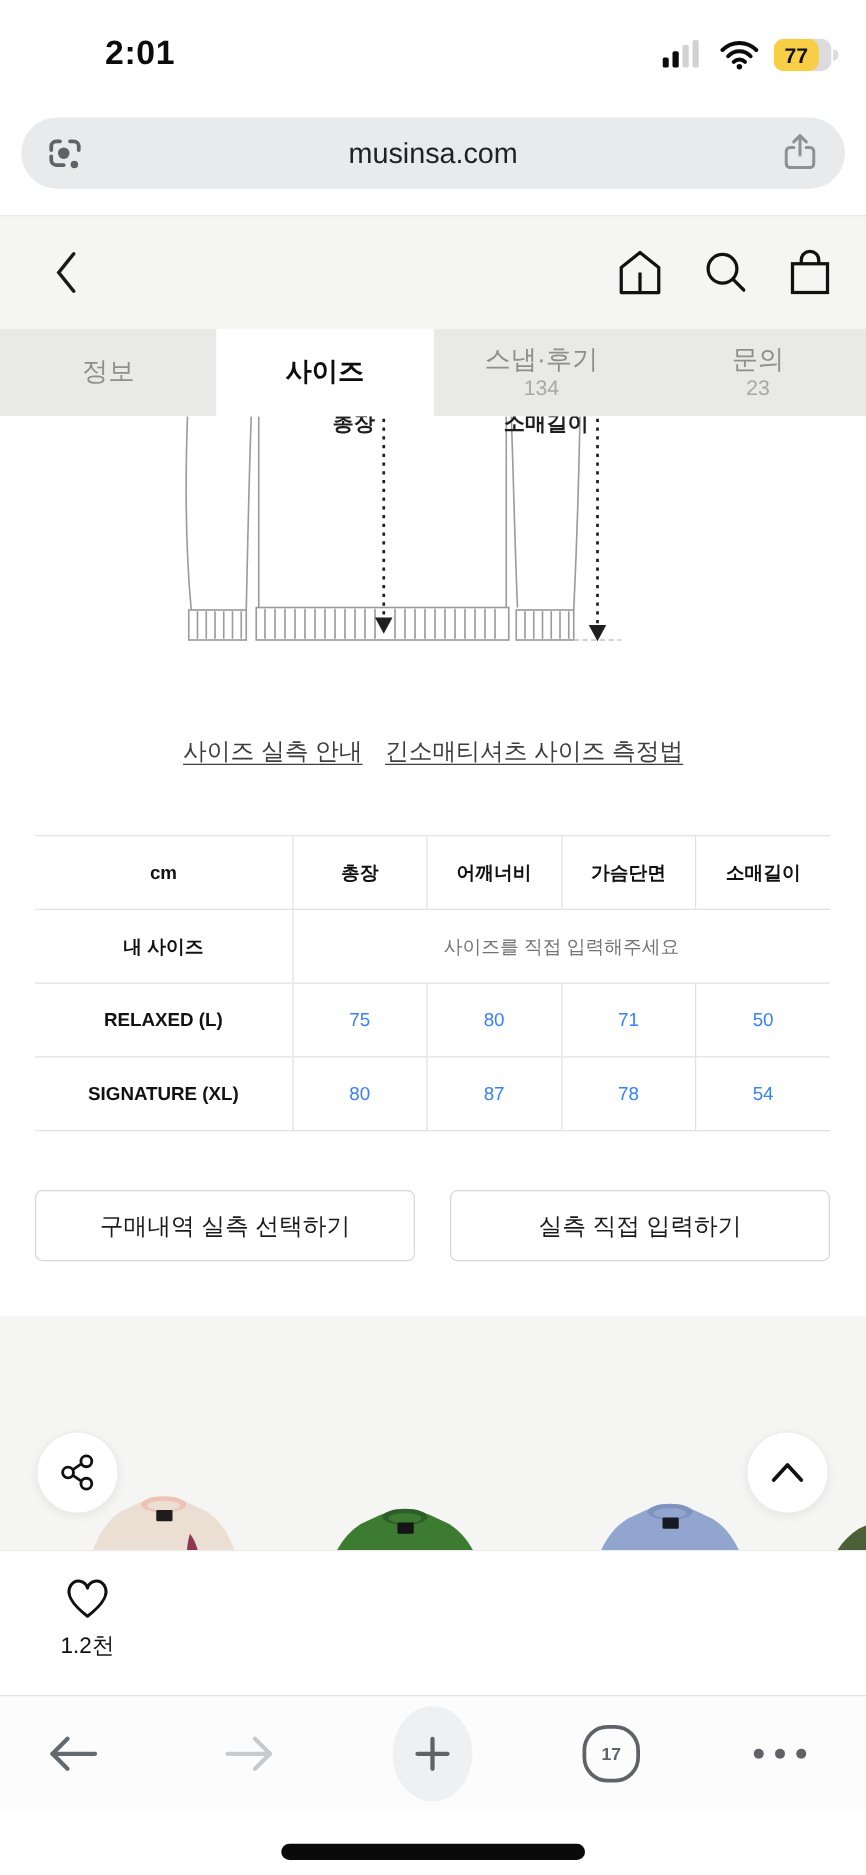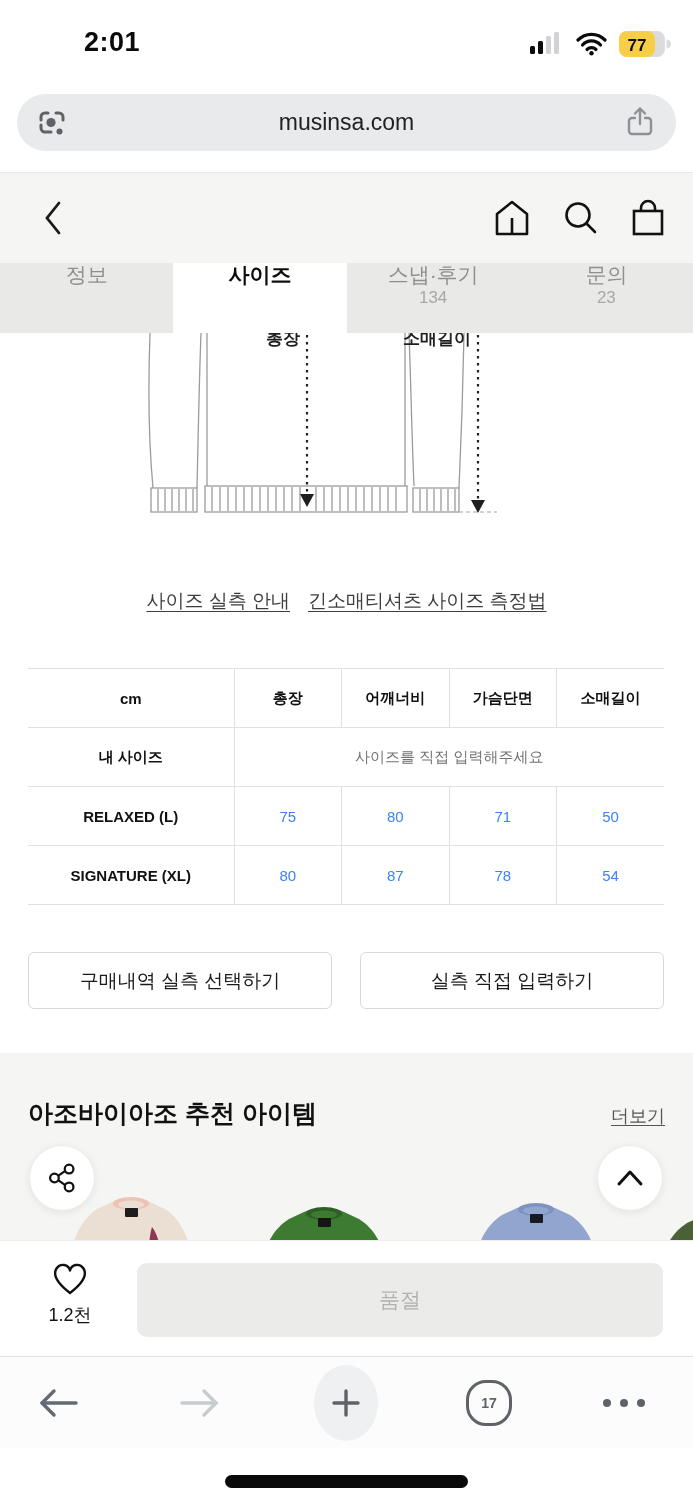--- a/index.html
+++ b/index.html
@@ -19,21 +19,21 @@
   .share-btn { position:absolute; right:20px; top:12px; width:32px; height:32px; }
 
   
   .page-nav { position:absolute; top:172px; left:0; width:693px; height:91px; background:#f5f5f3; border-top:1px solid #e8e8e6; }
   .back-btn { position:absolute; left:40px; top:25px; width:26px; height:40px; }
   .nav-right { position:absolute; right:26px; top:25px; display:flex; gap:30px; align-items:center; }
   .nav-ic { width:38px; height:40px; }
 
   
   .tab-bar { position:absolute; top:263px; left:0; width:693px; height:70px; background:#e9e9e7; display:flex; }
-  .tab { flex:1 1 0; display:flex; flex-direction:column; align-items:center; justify-content:flex-start; line-height:1.15; }
+  .tab { flex:1 1 0; display:flex; flex-direction:column; align-items:center; justify-content:center; line-height:1.15; }
   .tab .t-label { font-size:21px; color:#8f8f8f; }
   .tab .t-count { font-size:17px; color:#a8a8a8; margin-top:1px; }
   .tab.active { background:#fff; }
   .tab.active .t-label { color:#0d0d0d; font-weight:700; }
 
   
   .diagram-wrap { position:absolute; top:333px; left:0; width:693px; height:200px; overflow:hidden; background:#fff; }
 
   
   .links-row { position:absolute; top:588px; left:0; width:693px; display:flex; justify-content:center; gap:18px; }
@@ -234,24 +234,20 @@
     </tr>
   </tbody>
     </table>
 
   <div class="action-row">
     <button class="action-btn">구매내역 실측 선택하기</button>
     <button class="action-btn">실측 직접 입력하기</button>
   </div>
 
   <div class="recommend">
-    <div class="rec-head">
-      <span class="rec-title">아조바이아조 추천 아이템</span>
-      <a class="rec-more">더보기</a>
-    </div>
 
     <div class="products">
 
       <svg class="product" style="left:64px; top:0;" width="134" height="100" viewBox="0 0 134 100">
         <path d="M3 100 C3 55 13 27 33 14 L48 7 Q67 -1 86 7 L101 14 C121 27 131 55 131 100 Z" fill="#eadfd2"></path>
         <ellipse cx="67" cy="8.5" rx="18" ry="6.5" fill="#eec2b4"></ellipse>
         <ellipse cx="67" cy="9.5" rx="13" ry="4" fill="#eadfd2"></ellipse>
         <rect x="61" y="13" width="13" height="9" rx="1" fill="#1f1d1b"></rect>
         <path d="M88 32 C97 44 99 64 93 92 C85 72 83 48 88 32 Z" fill="#8d3752"></path>
         <path d="M36 48 q9 4 17 1" stroke="#e0763a" stroke-width="4" fill="none" stroke-linecap="round"></path>
@@ -297,21 +293,20 @@
     </div>
   </div>
 
   <div class="purchase-bar">
     <div class="like-wrap">
       <svg width="42" height="38" viewBox="0 0 42 38">
         <path d="M21 34 C8 24 3.5 16 7.5 9.5 C11.5 3.5 19.5 5.5 21 11.5 C22.5 5.5 30.5 3.5 34.5 9.5 C38.5 16 34 24 21 34 Z" fill="none" stroke="#111" stroke-width="2.4" stroke-linejoin="round"></path>
       </svg>
       <div class="like-count">1.2천</div>
     </div>
-    <button class="soldout-btn" disabled="">품절</button>
   </div>
 
   <div class="toolbar">
     <div class="tb-item tb-back">
       <svg width="44" height="32" viewBox="0 0 44 32">
         <line x1="6" y1="16" x2="40" y2="16" stroke="#636a71" stroke-width="3.4" stroke-linecap="round"></line>
         <path d="M18 4 L6 16 L18 28" fill="none" stroke="#636a71" stroke-width="3.4" stroke-linecap="round" stroke-linejoin="round"></path>
       </svg>
     </div>
     <div class="tb-item tb-fwd">

